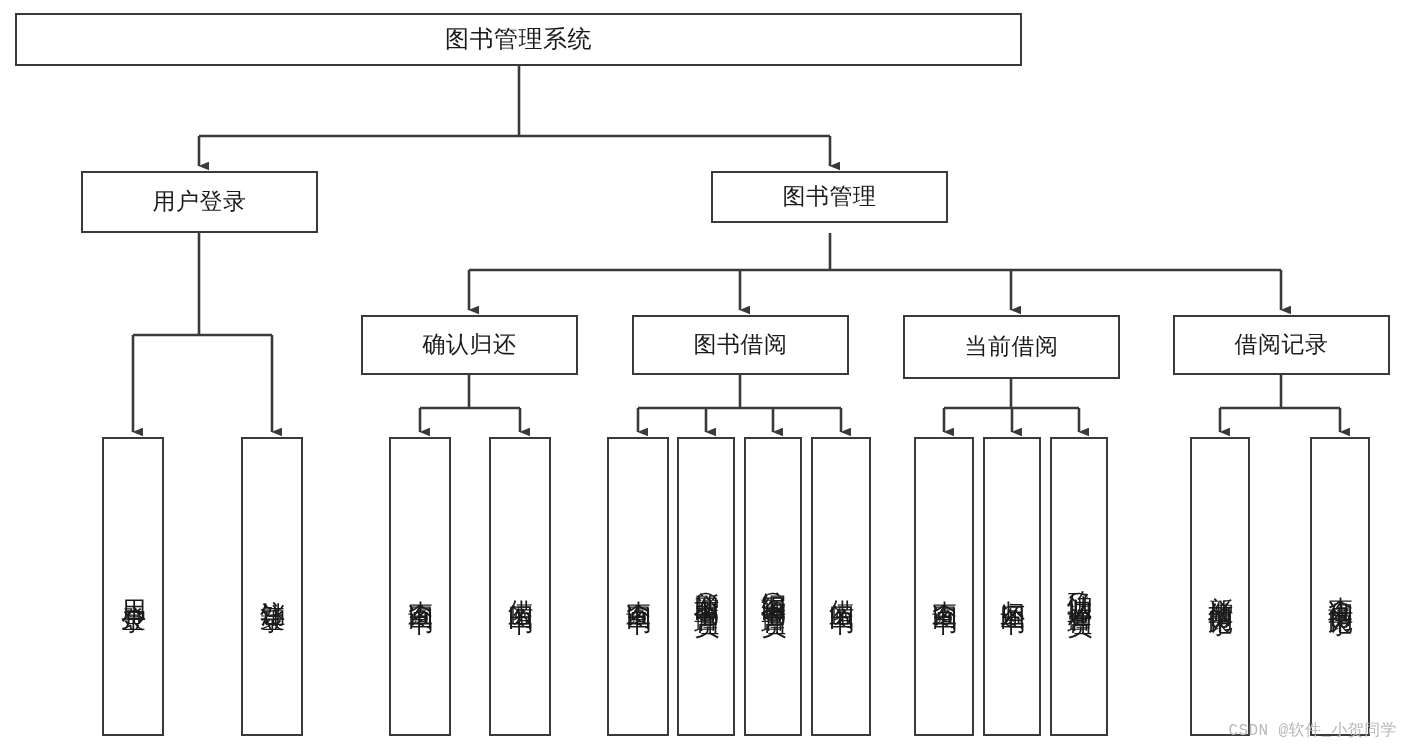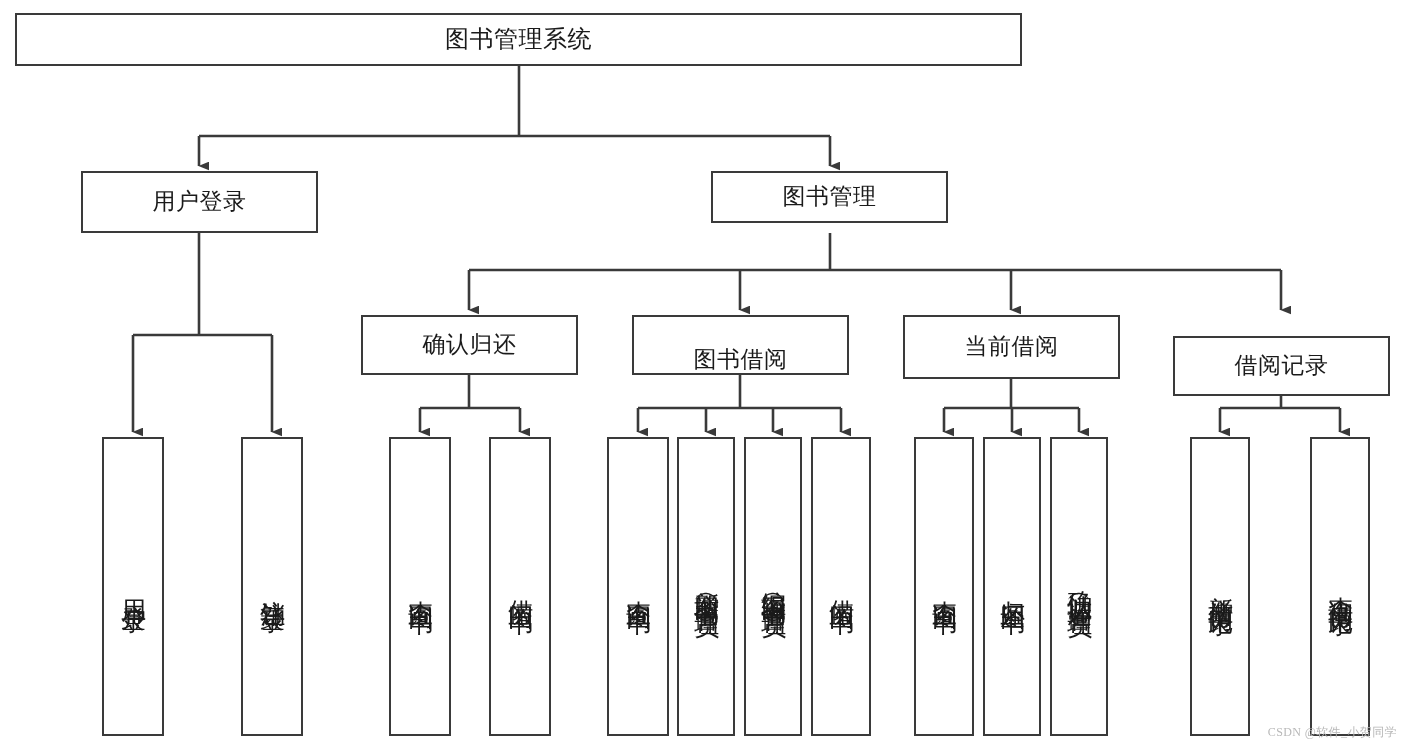--- a/index.html
+++ b/index.html
@@ -60,25 +60,25 @@
     font-size: 25px;
     line-height: 1.05;
     letter-spacing: 3.5px;
     white-space: normal;
     max-height: 100%;
   }
   .watermark {
     position: absolute;
     right: 8px;
     bottom: 6px;
-    font-size: 12px;
+    font-size: 16px;
     color: #b8b8b8;
     letter-spacing: 0.4px;
     z-index: 5;
-    font-family: Liberation Serif, serif;
+    font-family: Liberation Mono, monospace;
     margin-left: 48px;
   }
 </style>
 </head>
 <body>
 
 <div id="canvas">
 
   <svg id="edges" viewBox="0 0 1405 747" xmlns="http://www.w3.org/2000/svg">
     <defs>
@@ -137,27 +137,27 @@
   <div class="node horizontal" id="n-l2_user_login" style="left: 81px; top: 171px; width: 237px; height: 62px;">
     <span class="label">用户登录</span>
   </div>
   <div class="node horizontal" id="n-l2_book_mgmt" style="left: 711px; top: 171px; width: 237px; height: 52px;">
     <span class="label">图书管理</span>
   </div>
 
   <div class="node horizontal" id="n-l3_new_book" style="left: 361px; top: 315px; width: 217px; height: 60px;">
     <span class="label">确认归还</span>
   </div>
-  <div class="node horizontal" id="n-l3_borrow" style="left: 632px; top: 315px; width: 217px; height: 60px; align-items: flex-end;">
+  <div class="node horizontal" id="n-l3_borrow" style="left: 632px; top: 315px; width: 217px; height: 60px;">
     <span class="label">图书借阅</span>
   </div>
   <div class="node horizontal" id="n-l3_current" style="left: 903px; top: 315px; width: 217px; height: 64px;">
     <span class="label">当前借阅</span>
   </div>
-  <div class="node horizontal" id="n-l3_record" style="left: 1173px; top: 315px; width: 217px; height: 60px; margin-top: 21px;">
+  <div class="node horizontal" id="n-l3_record" style="left: 1173px; top: 315px; width: 217px; height: 60px;">
     <span class="label">借阅记录</span>
   </div>
 
   <div class="node vertical" id="n-leaf_user_login" style="left: 102px; top: 437px; width: 62px; height: 299px;">
     <span class="label">用户登录</span>
   </div>
   <div class="node vertical" id="n-leaf_logout" style="left: 241px; top: 437px; width: 62px; height: 299px;">
     <span class="label">注销登录</span>
   </div>
 

